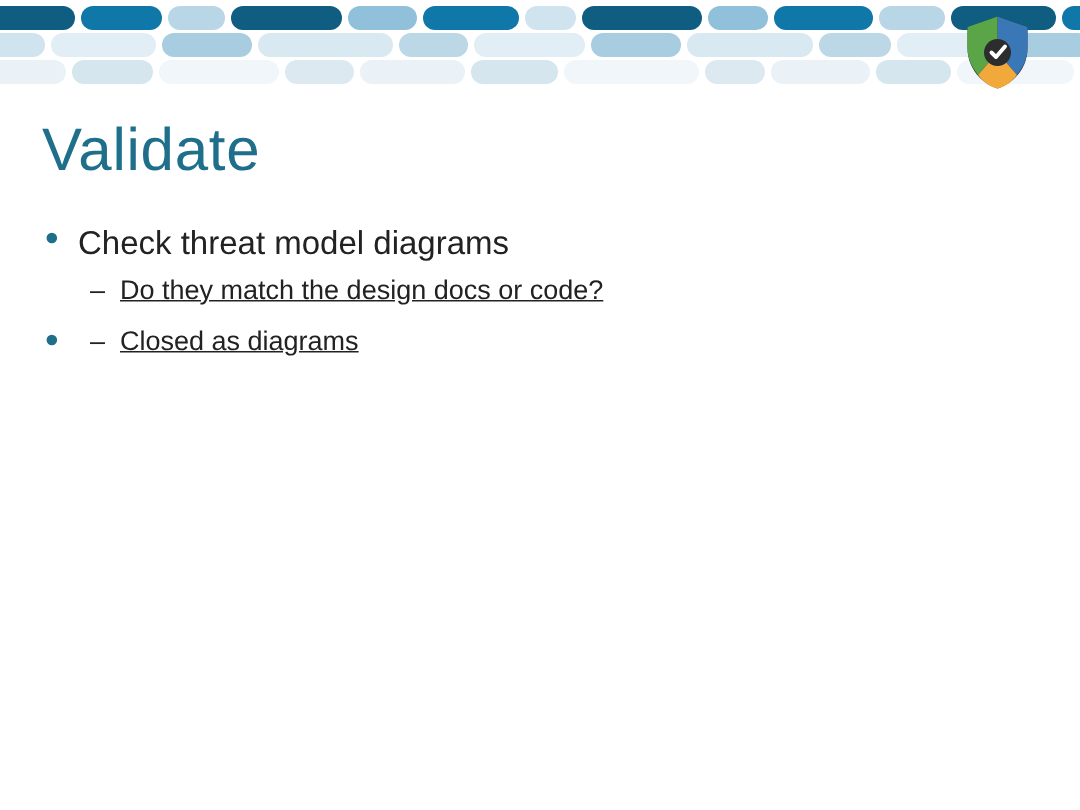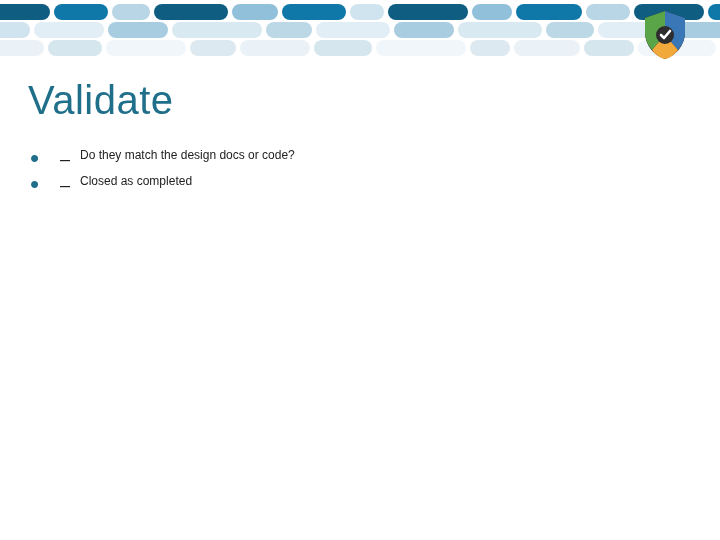--- a/index.html
+++ b/index.html
@@ -85,24 +85,25 @@
     line-height: 1;
   }
   ul.level2 {
     list-style: none;
     margin: 4px 0 10px 0;
     padding: 0;
   }
   ul.level2 > li {
     position: relative;
     padding-left: 28px;
-    font-size: 12px;
+    font-size: 18px;
     color: #222;
     margin-bottom: 2px;
     line-height: 1.35;
+    text-decoration: underline;
   }
   ul.level2 > li::before {
     content: "–";
     position: absolute;
     left: 8px;
     top: 0;
     color: #222;
     font-size: 18px;
   }
 </style>
@@ -164,27 +165,28 @@
     <circle cx="27" cy="27" r="9" fill="#2d2d2d"></circle>
     <path d="M23 27 L26 30 L32 23" stroke="#fff" stroke-width="2.6" fill="none" stroke-linecap="round" stroke-linejoin="round"></path>
   </svg>
 </div>
 
 <div class="content">
   <h1 class="title">Validate</h1>
 
   <ul class="level1">
     <li>
+      <span>Check threat model diagrams</span>
       <ul class="level2">
         <li>
           <span>Do they match the design docs or code?</span>
         </li>
       </ul>
     </li>
     <li>
       <ul class="level2">
         <li>
-          <span>Closed as completed</span>
+          <span>Closed as diagrams</span>
         </li>
       </ul>
     </li>
   </ul>
 </div>
 
 </body></html>

